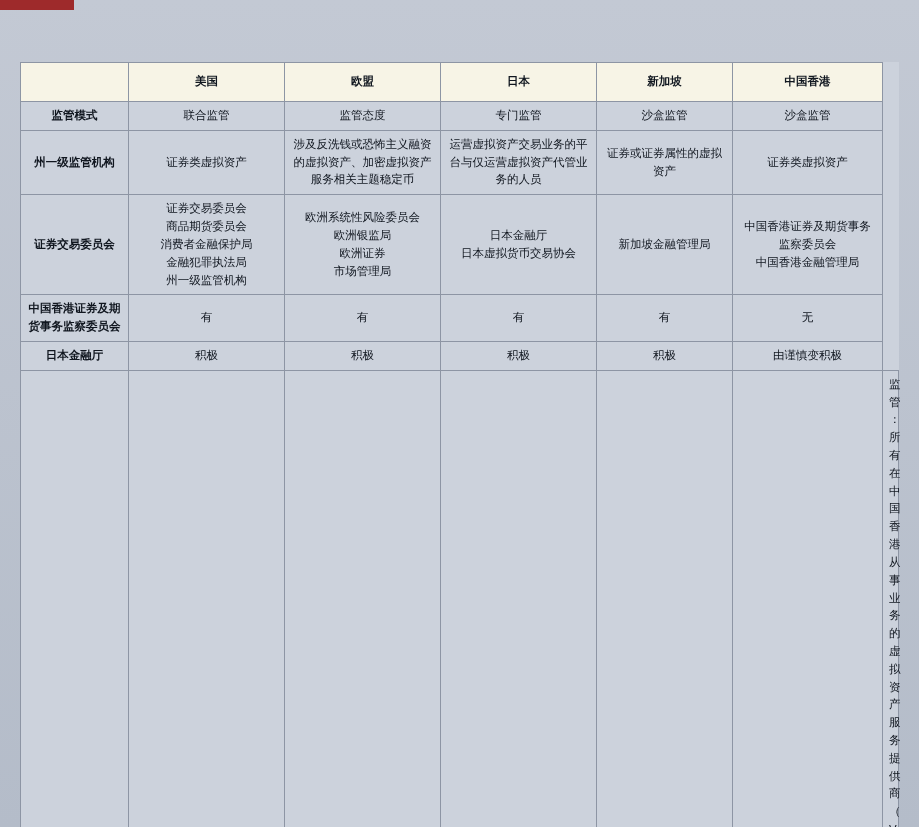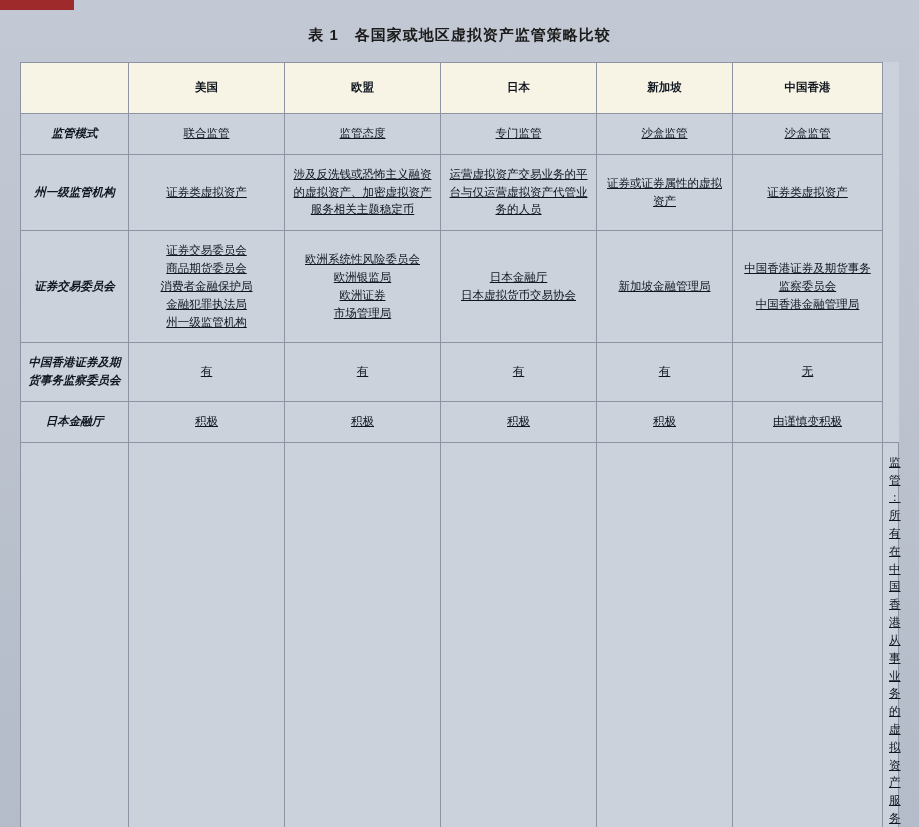--- a/index.html
+++ b/index.html
@@ -43,68 +43,65 @@
     table-layout: fixed;
     background: #ccd2dc;
   }
   table.cmp td, table.cmp th {
     border: 1px solid #8d95a4;
     font-size: 11.5px;
     line-height: 1.55;
     color: #10161f;
     text-align: center;
     vertical-align: middle;
-    padding: 11px 6px;
+    padding: 5px 6px;
     word-break: break-word;
   }
   thead td {
     background: #f7f4e6;
     font-weight: bold;
     font-size: 12.5px;
     height: 28px;
   }
   td.rowhead {
     font-weight: bold;
     font-size: 12px;
     background: #ccd2dc;
-    font-style: italic;
   }
   td.sidehead {
     font-weight: bold;
     font-size: 13px;
     background: #ccd2dc;
     width: 26px;
     padding: 2px;
     letter-spacing: 2px;
   }
   td.subhead {
     font-weight: bold;
     font-size: 11.5px;
     background: #ccd2dc;
   }
   td.cell {
     background: #ccd2dc;
-    text-decoration: underline;
   }
   .col-a { width: 108px; }
   .col-b { width: 156px; }
   .col-c { width: 156px; }
   .col-d { width: 156px; }
   .col-e { width: 136px; }
   .col-f { width: 150px; }
   .multiline { white-space: pre-line; }
 </style>
 </head>
 <body>
 
 <div id="page">
 
   <div class="corner-mark"></div>
 
-  <div class="title">表 1　各国家或地区虚拟资产监管策略比较</div>
 
   <table class="cmp">
     <colgroup>
       <col class="col-a">
         <col class="col-b">
         <col class="col-c">
         <col class="col-d">
         <col class="col-e">
         <col class="col-f">
     </colgroup>

